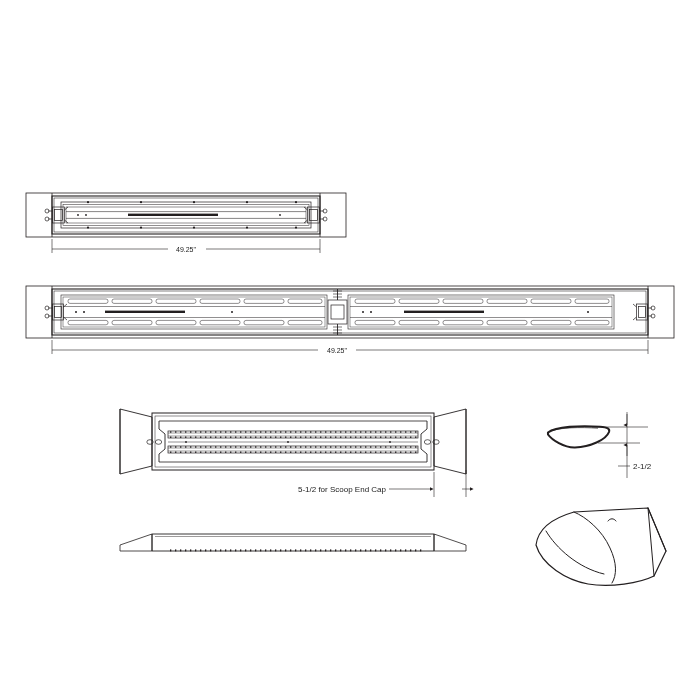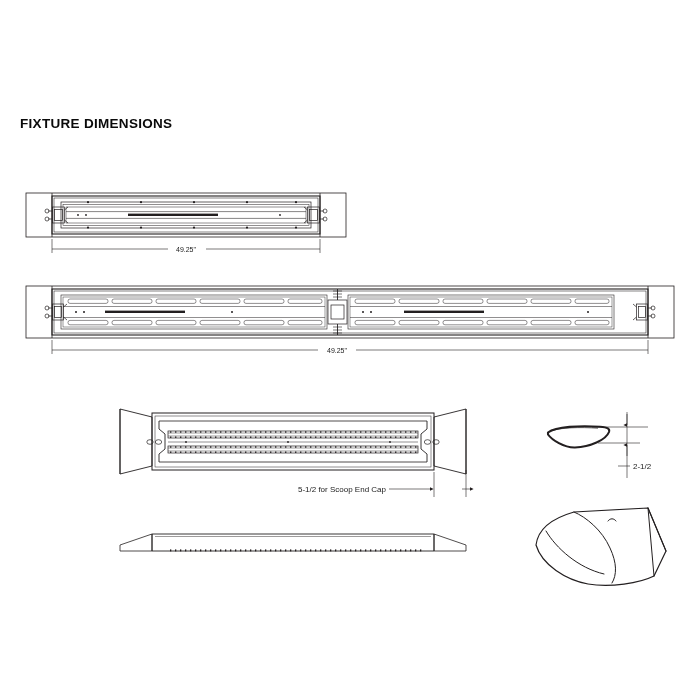--- a/index.html
+++ b/index.html
@@ -52,21 +52,20 @@
     font-family: "Liberation Sans", sans-serif;
     font-size: 8px;
     fill: #1a1a1a;
   }
 </style>
 </head>
 <body>
 
 <div id="sheet">
 
-  <div class="page-title">FIXTURE DIMENSIONS</div>
 
   <svg class="drawing" viewBox="0 0 700 700" xmlns="http://www.w3.org/2000/svg">
 
     <defs>
       <marker id="arrL" markerWidth="7" markerHeight="6" refX="6" refY="3" orient="auto">
         <path d="M6,0 L6,6 L0,3 z" fill="#231f20"></path>
       </marker>
       <marker id="arrR" markerWidth="7" markerHeight="6" refX="1" refY="3" orient="auto">
         <path d="M1,0 L1,6 L7,3 z" fill="#231f20"></path>
       </marker>

